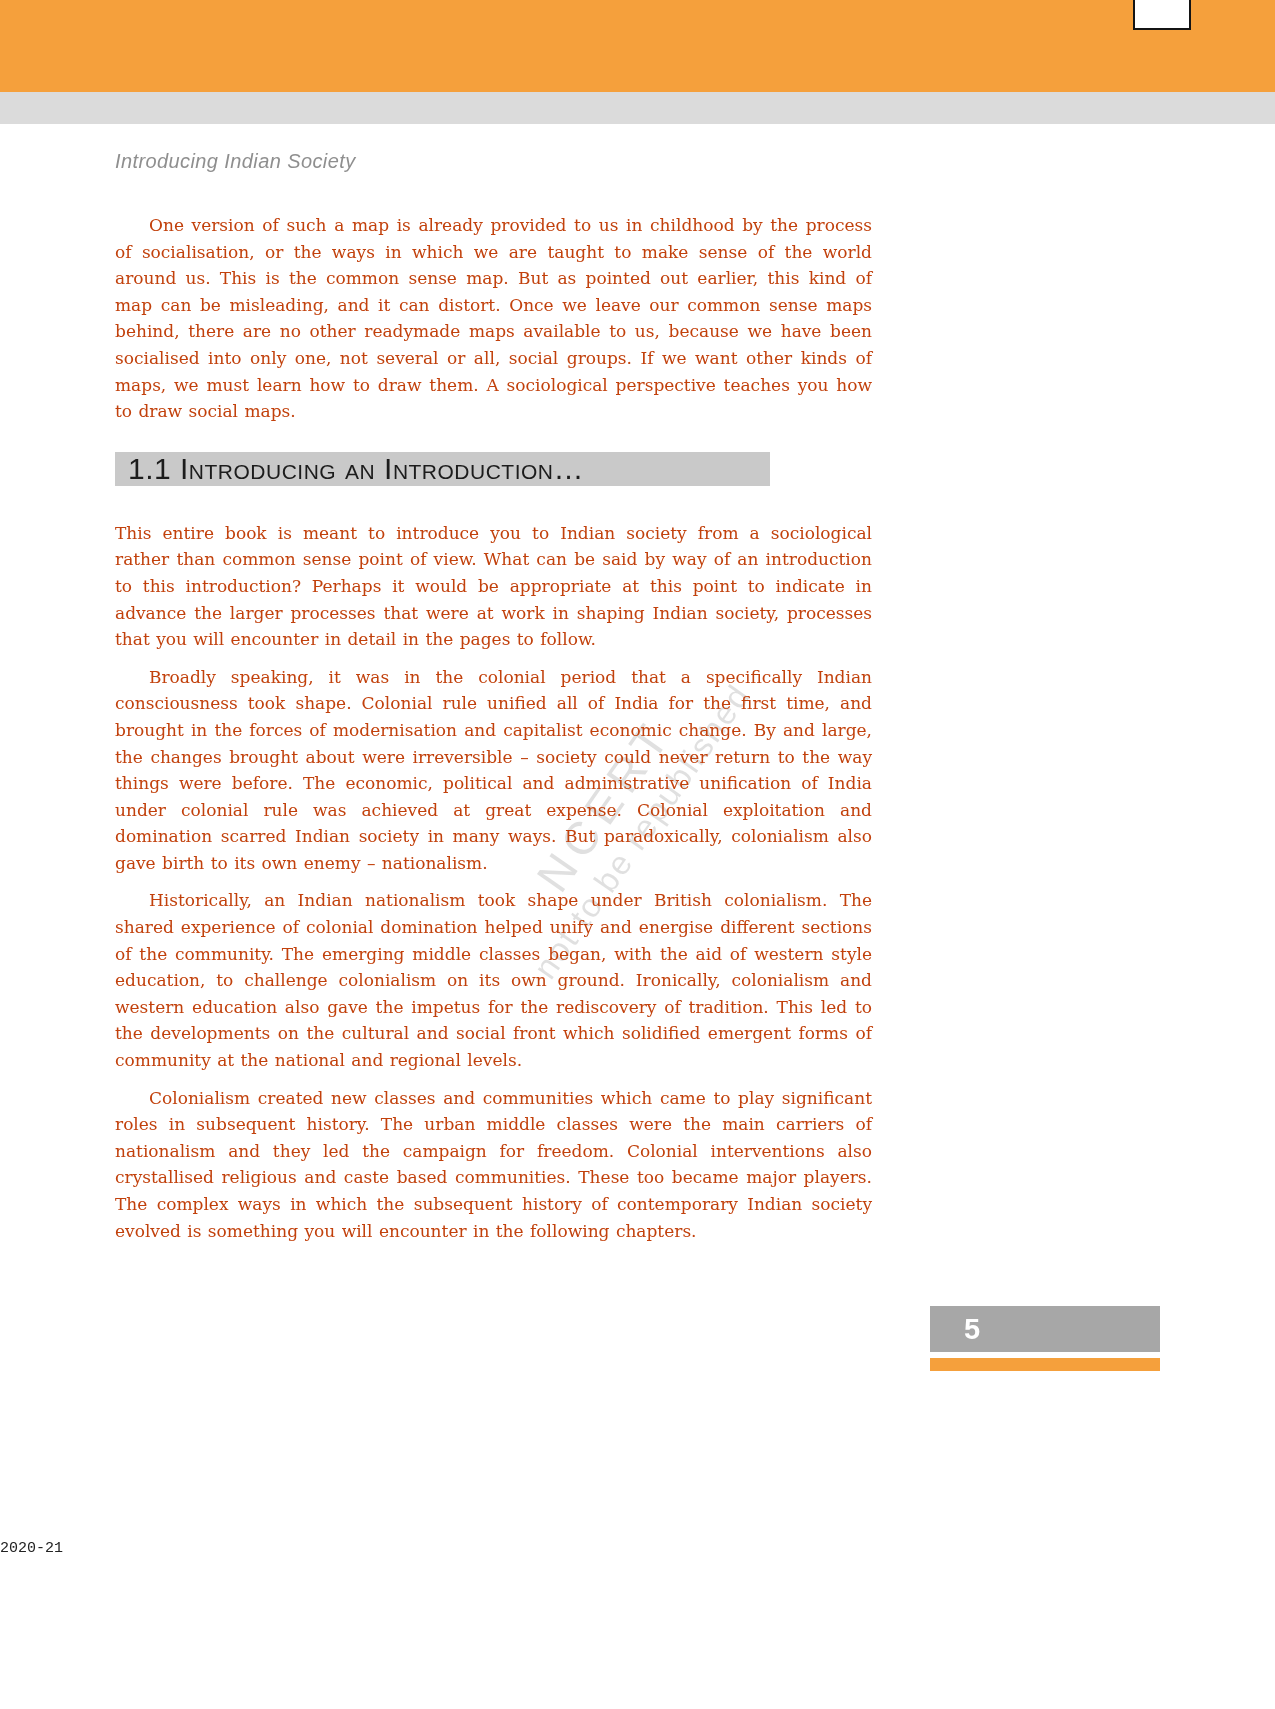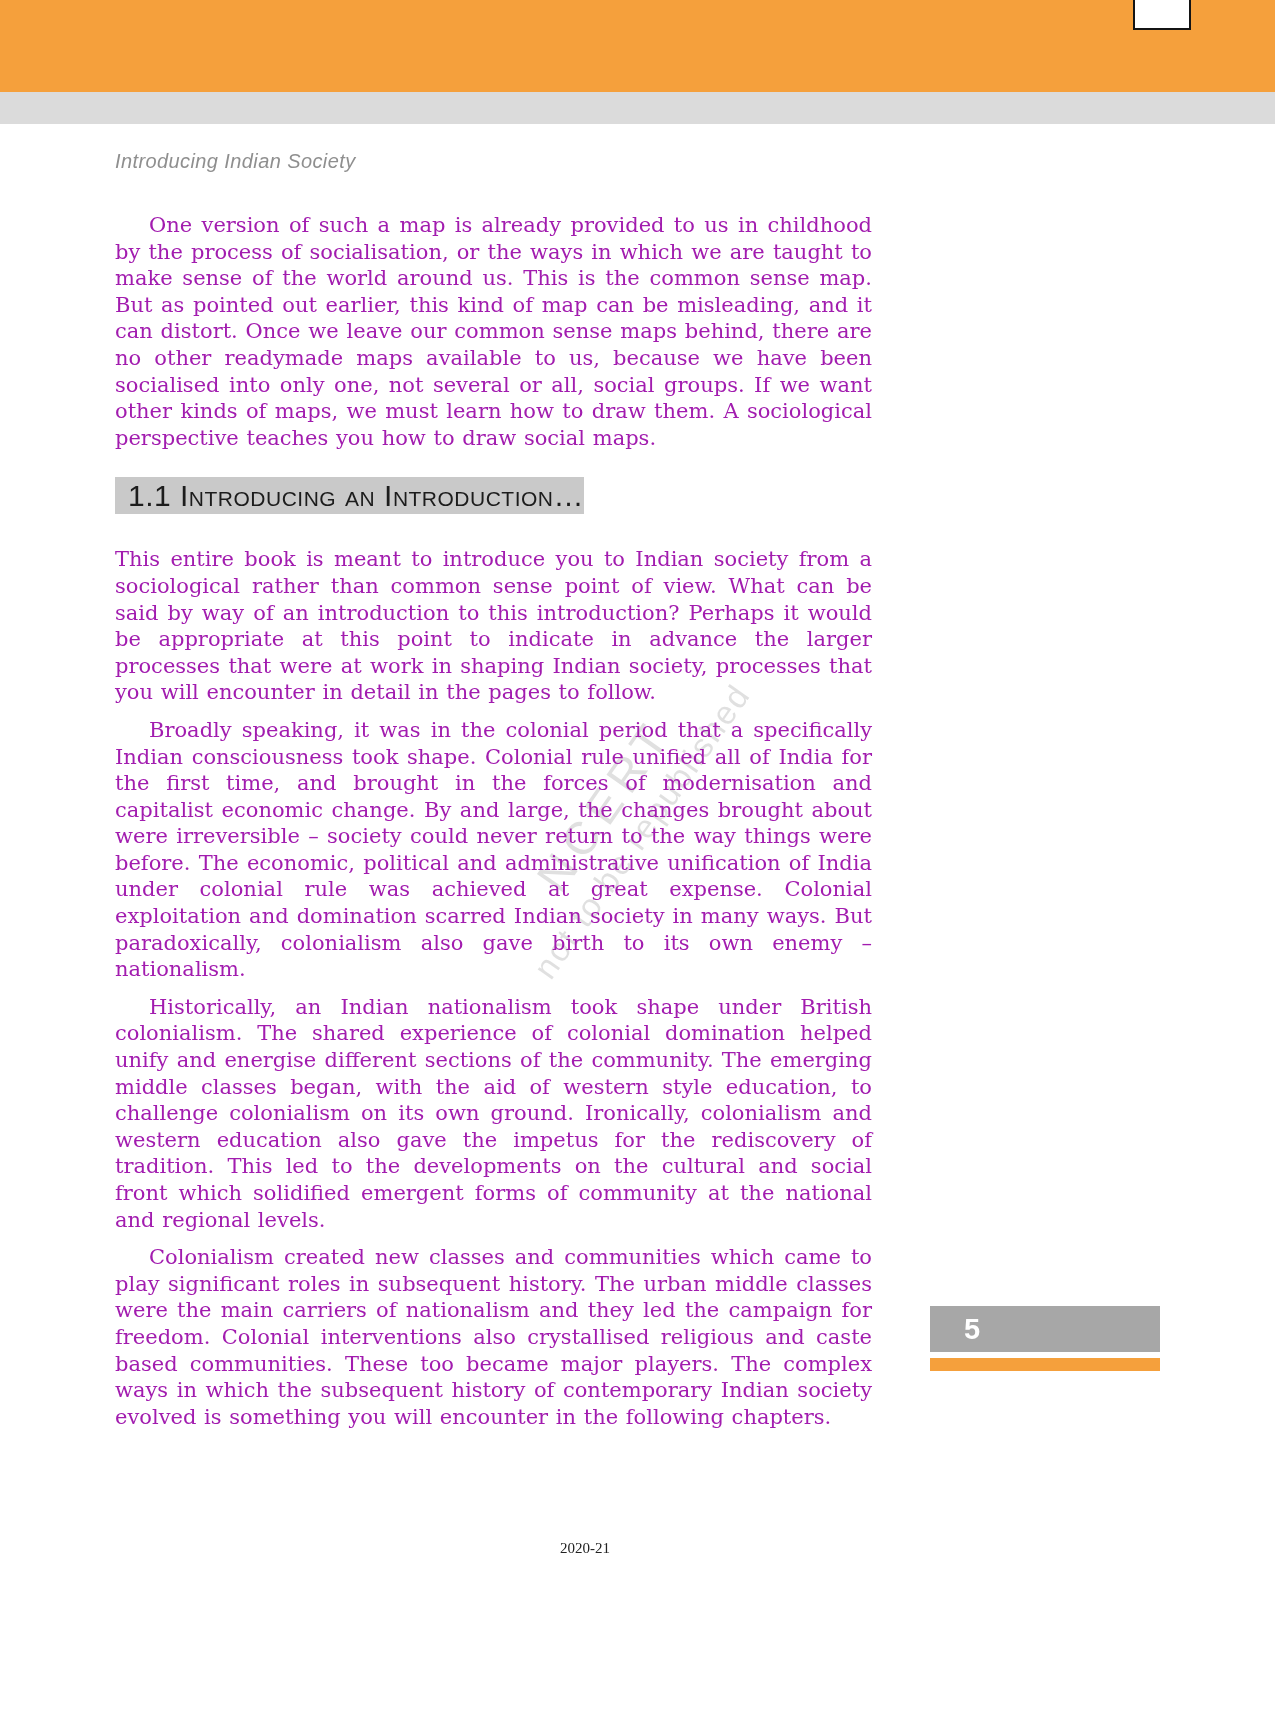--- a/index.html
+++ b/index.html
@@ -22,28 +22,28 @@
   }
   .running-header {
     position:absolute; left:115px; top:150px;
     font-family:"Liberation Sans", sans-serif;
     font-size:20px; color:#8f8f8f; letter-spacing:0.4px;font-style:italic;
   }
   .content {
     position:absolute; left:115px; top:212px; width:757px;
   }
   .para {
-    font-size:21px; line-height:26.6px; text-align:justify;
-    color:#a21caf; margin-bottom:11px;
+    font-size:17px; line-height:26.6px; text-align:justify;
+    color:#c2410c; margin-bottom:11px;
     word-spacing:1px;
   }
   .para.indent { text-indent:34px; }
   .heading-row {
-    display:flex; align-items:flex-start; height:37px;
-    margin-top:26px; margin-bottom:32px;flex-direction:column;
+    display:flex; align-items:center; height:37px;
+    margin-top:26px; margin-bottom:32px;
   }
   .heading-bar {
     flex:1; background:#C9C9C9; display:flex; align-items:center;
     padding-left:13px;
   }
   .heading-text {
     font-family:"Liberation Sans", sans-serif;
     font-variant:small-caps;
     font-size:30px; color:#1c1c1c; letter-spacing:0.5px;
     white-space:nowrap;
@@ -68,21 +68,21 @@
   .pagenum-block span {
     font-family:"Liberation Sans", sans-serif;
     font-size:29px; font-weight:bold; color:#ffffff;
   }
   .pagenum-strip {
     position:absolute; left:930px; top:1358px; width:230px; height:13px;
     background:#F5A03C;
   }
   .footer-year {
     position:absolute; left:0; top:1540px; width:1170px;
-    text-align:center; font-family:Liberation Serif, serif;
+    font-family:Liberation Mono, monospace;
     font-size:15px; color:#222222;
   }
   b { font-weight:normal; }
 </style>
 </head>
 <body>
 
 <div class="band-orange"></div>
 <div class="band-gray"></div>
 <div class="corner-box"></div>

